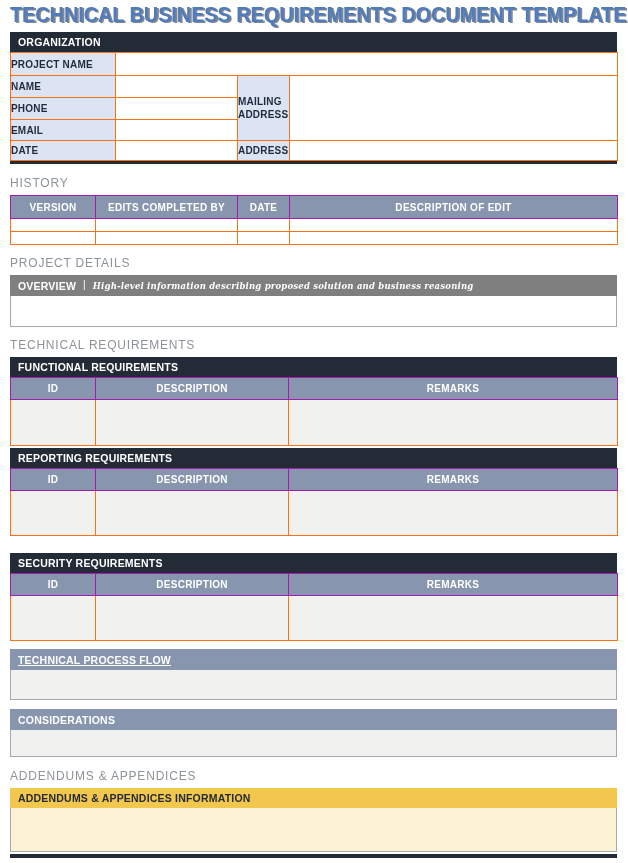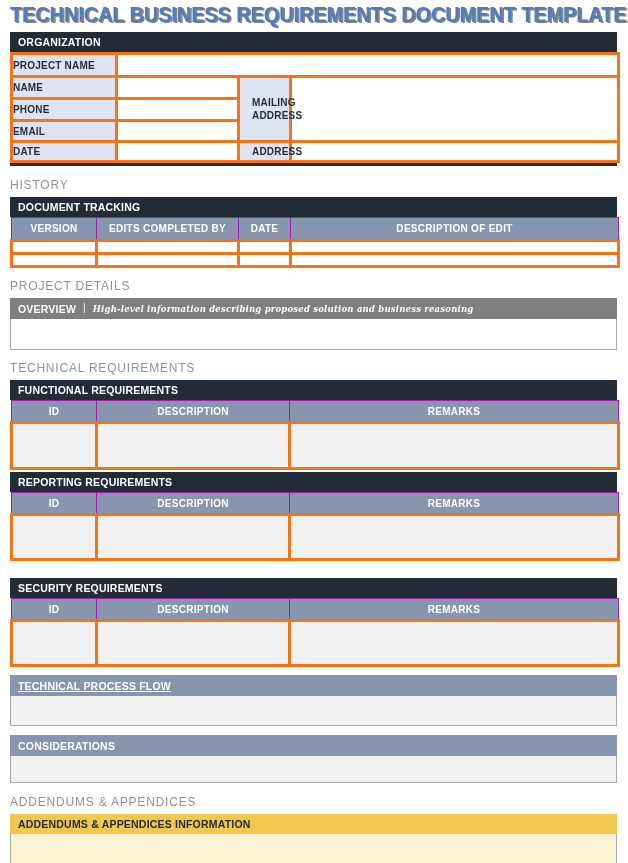--- a/index.html
+++ b/index.html
@@ -46,31 +46,31 @@
   .bar.slate  { background: #8795ae; color: #ffffff; height: 21px; }
   .bar.gray   { background: #7f7f7f; color: #ffffff; height: 21px; }
   .bar.yellow { background: #f2c74e; color: #232b36; }
 
   .ov-title { font-size: 10.5px; font-weight: bold; }
   .ov-div   { font-weight: normal; margin: 0 7px; font-size: 10px; position: relative; top: -1px; }
   .ov-sub   { font-family: "DejaVu Serif", serif; font-style: italic; font-weight: bold; font-size: 8.5px; letter-spacing: 0.2px; }
 
   
   table.tbl { border-collapse: collapse; width: 607px; table-layout: fixed; }
-  table.tbl td, table.tbl th { border: 3px solid #f97316; padding: 0; }
+  table.tbl td, table.tbl th { border: 1px solid #f97316; padding: 0; }
 
   td.lbl {
     background: #dce3f3;
     color: #1f2b3d;
     font-size: 10px; font-weight: bold;
     padding-left: 7px;
     vertical-align: middle;
     letter-spacing: 0.2px;
   }
-  td.lbl.mid { padding-left: 12px; line-height: 1.35; }
+  td.lbl.mid { padding-left: 0; line-height: 1.35; }
   td.inp { background: #ffffff; }
 
   tr.colhead th {
     background: #8795ae; color: #ffffff;
     font-size: 10px; font-weight: bold;
     text-align: center; vertical-align: middle;
     letter-spacing: 0.3px;
     border: 1px solid #a21caf;
   }
   td.cell-white { background: #ffffff; }
@@ -133,21 +133,20 @@
       <td class="lbl">DATE</td>
       <td class="inp"></td>
       <td class="lbl mid">ADDRESS</td>
       <td class="inp"></td>
     </tr>
   </tbody>
     </table>
   <div class="dark-rule"></div>
 
   <div class="section-label">HISTORY</div>
-  <div class="bar dark">DOCUMENT TRACKING</div>
   <table class="tbl">
     <colgroup>
         <col style="width:85px">
         <col style="width:142px">
         <col style="width:52px">
         <col style="width:328px">
       </colgroup>
     <tbody>
         <tr class="colhead rh23">
       <th>VERSION</th>

